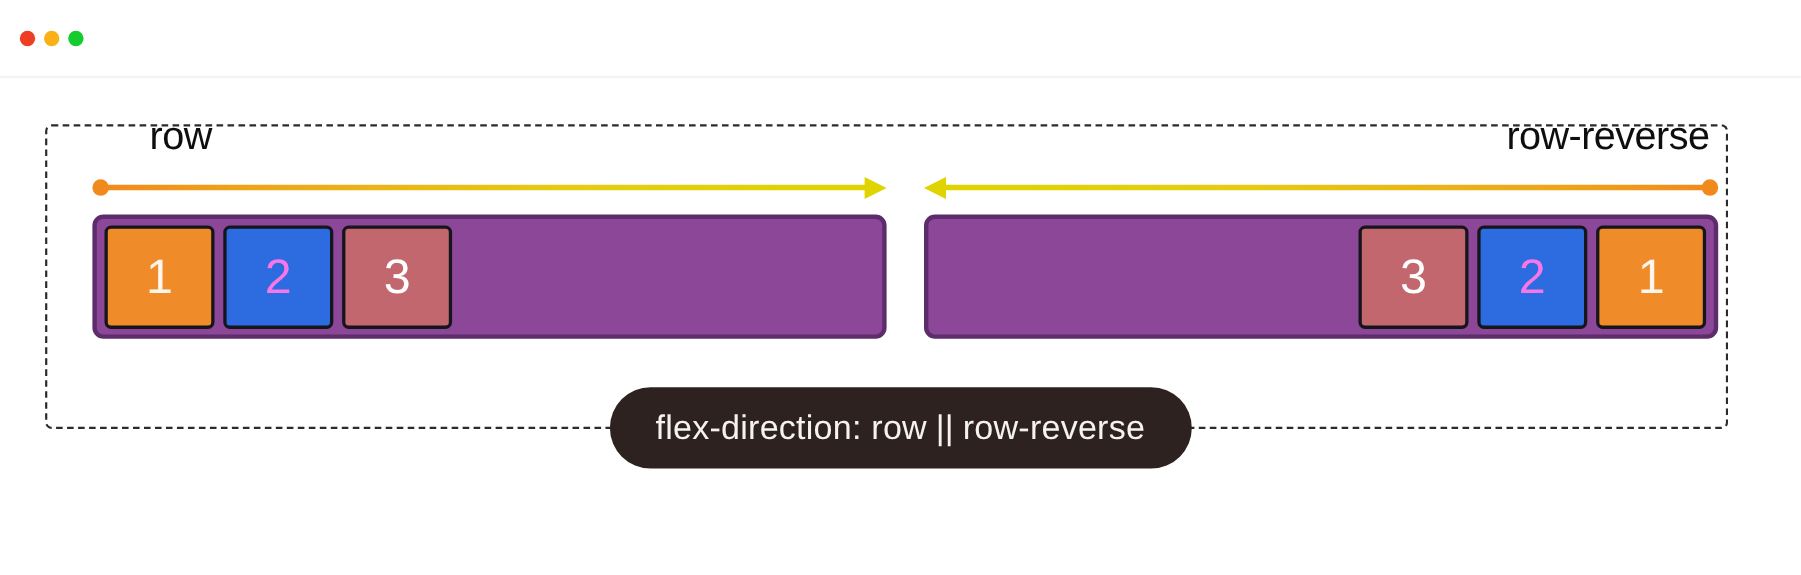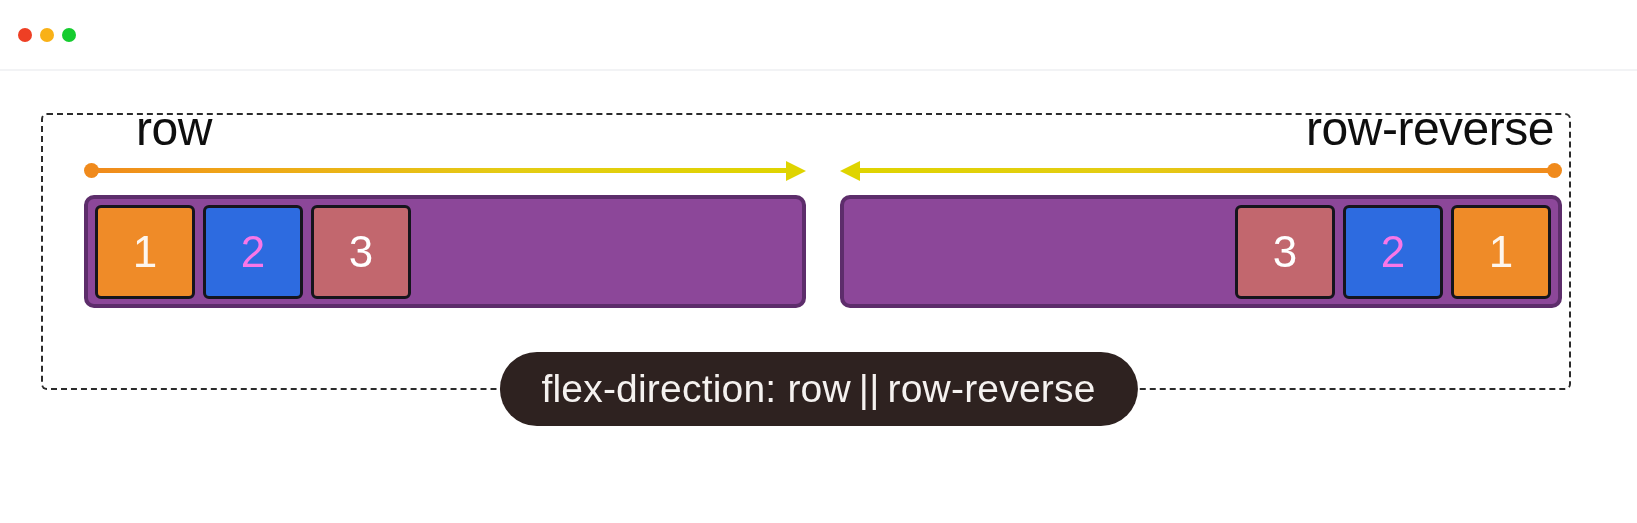--- a/index.html
+++ b/index.html
@@ -67,21 +67,21 @@
     position: absolute;
     top: 0;
   }
   .panel-row          { left: 41px;  width: 722px; }
   .panel-row-reverse  { left: 797px; width: 722px; }
 
   
   .axis-label {
     position: absolute;
     top: -10px;
-    font-size: 48px;
+    font-size: 36px;
     line-height: 1;
     color: #0e0e0e;
     letter-spacing: -0.5px;
     white-space: nowrap;
   }
   .panel-row .axis-label         { left: 52px; }
   .panel-row-reverse .axis-label { right: 8px; }
 
   
   .axis {
@@ -178,21 +178,21 @@
     transform: translateX(-50%);
     top: 352px;
     height: 74px;
     padding: 0 42px;
     background: #2e2220;
     border-radius: 37px;
     display: flex;
     align-items: center;
     justify-content: center;
     color: #f5f2f0;
-    font-size: 39px;
+    font-size: 31px;
     letter-spacing: 0.2px;
     white-space: nowrap;
   }
   .caption-pill .sep { padding: 0 8px; }
 </style>
 </head>
 <body>
 
 <div class="browser-window">
 

